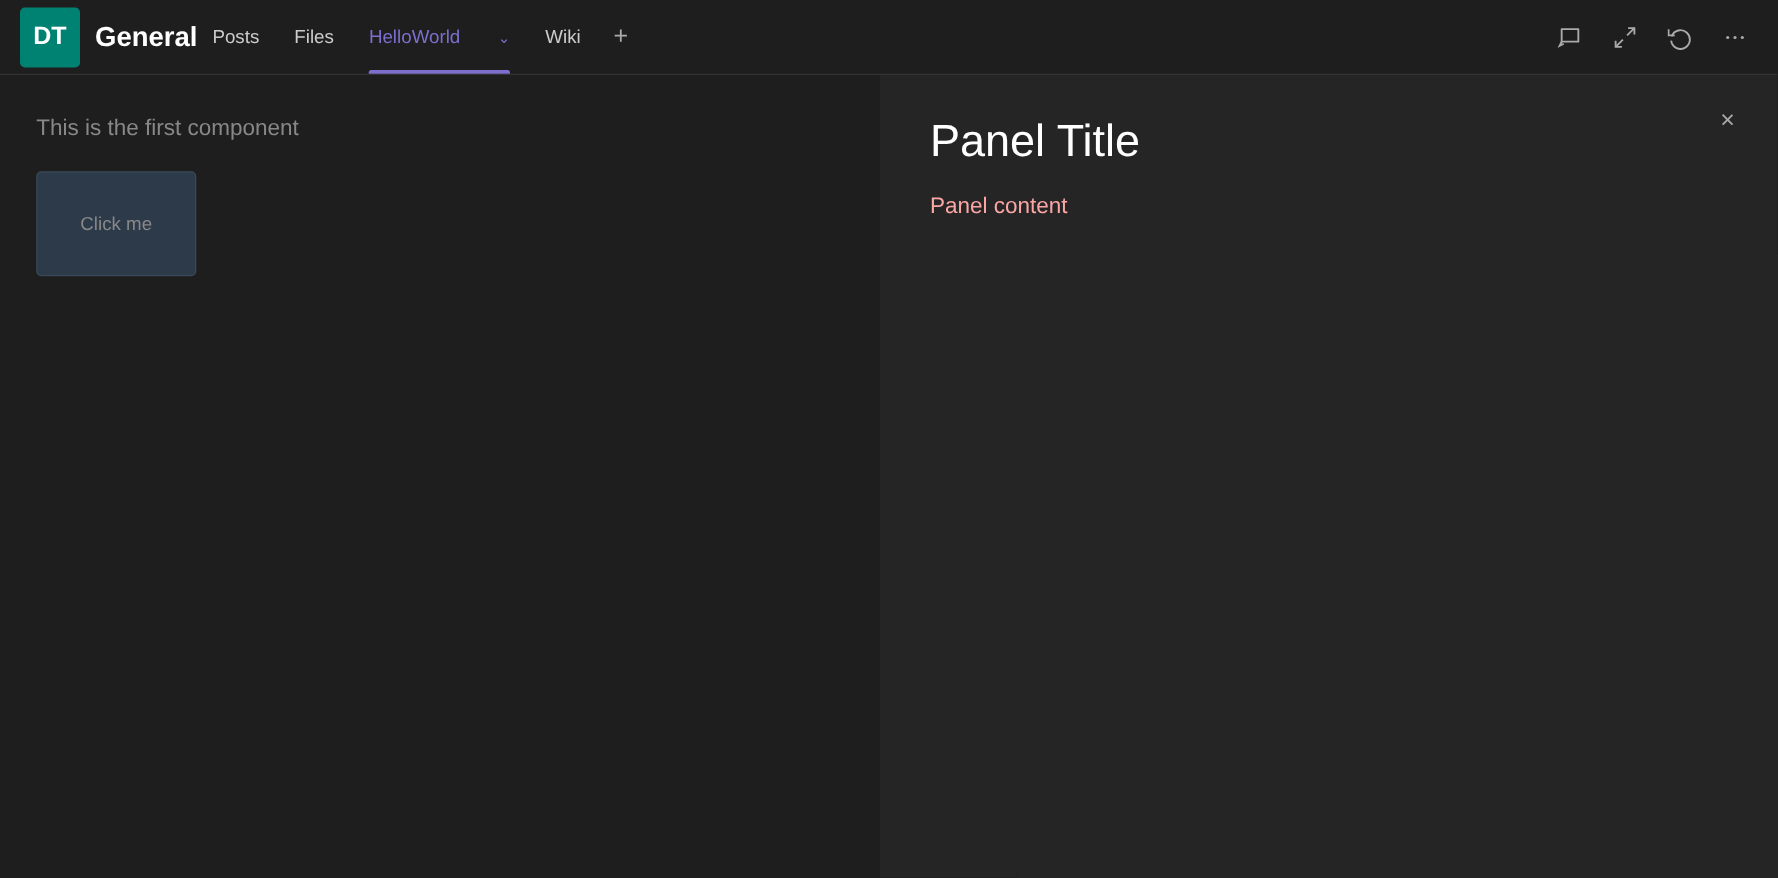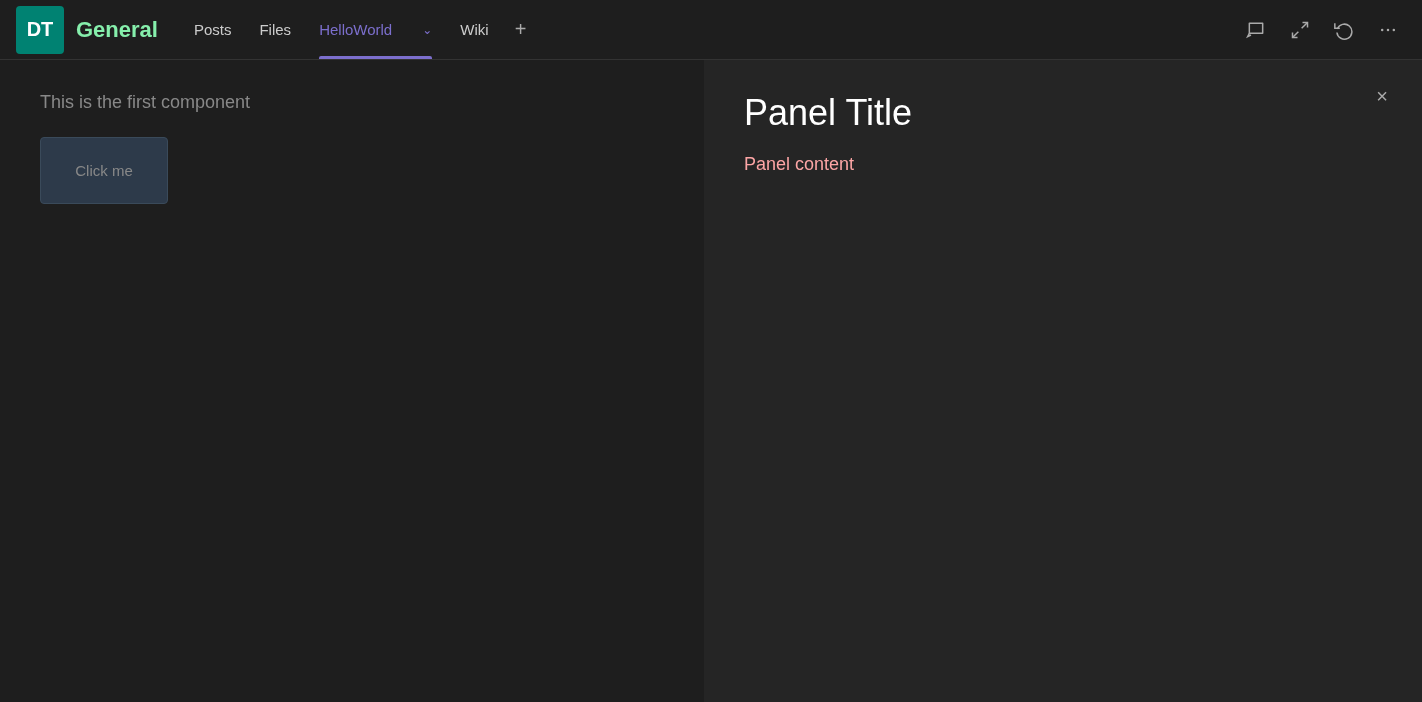--- a/index.html
+++ b/index.html
@@ -39,22 +39,21 @@
       font-weight: 700;
       font-size: 20px;
       color: #fff;
       flex-shrink: 0;
       margin-right: 12px;
     }
 
     .channel-title {
       font-size: 22px;
       font-weight: 700;
-      color: #86efac;
-      margin-right: 24px;
+      color: #ffffff;
       white-space: nowrap;
     }
 
     .nav-tabs {
       display: flex;
       align-items: center;
       gap: 4px;
       flex: 1;
       height: 100%;
     }
@@ -128,36 +127,36 @@
     .main-area {
       display: flex;
       height: calc(702px - 60px);
       position: relative;
     }
 
     
     .content-pane {
       flex: 1;
       background-color: #1e1e1e;
-      padding: 32px 40px;
+      padding: 32px 29px;
       position: relative;
     }
 
     .component-label {
       font-size: 18px;
       color: #888;
       margin-bottom: 24px;
     }
 
     .click-me-btn {
       display: flex;
       align-items: center;
       justify-content: center;
       width: 128px;
-      height: 67px;
+      height: 84px;
       background-color: #2d3a4a;
       border: 1px solid #3a4a5a;
       border-radius: 4px;
       color: #888;
       font-size: 15px;
       cursor: pointer;
       user-select: none;
     }
 
     

